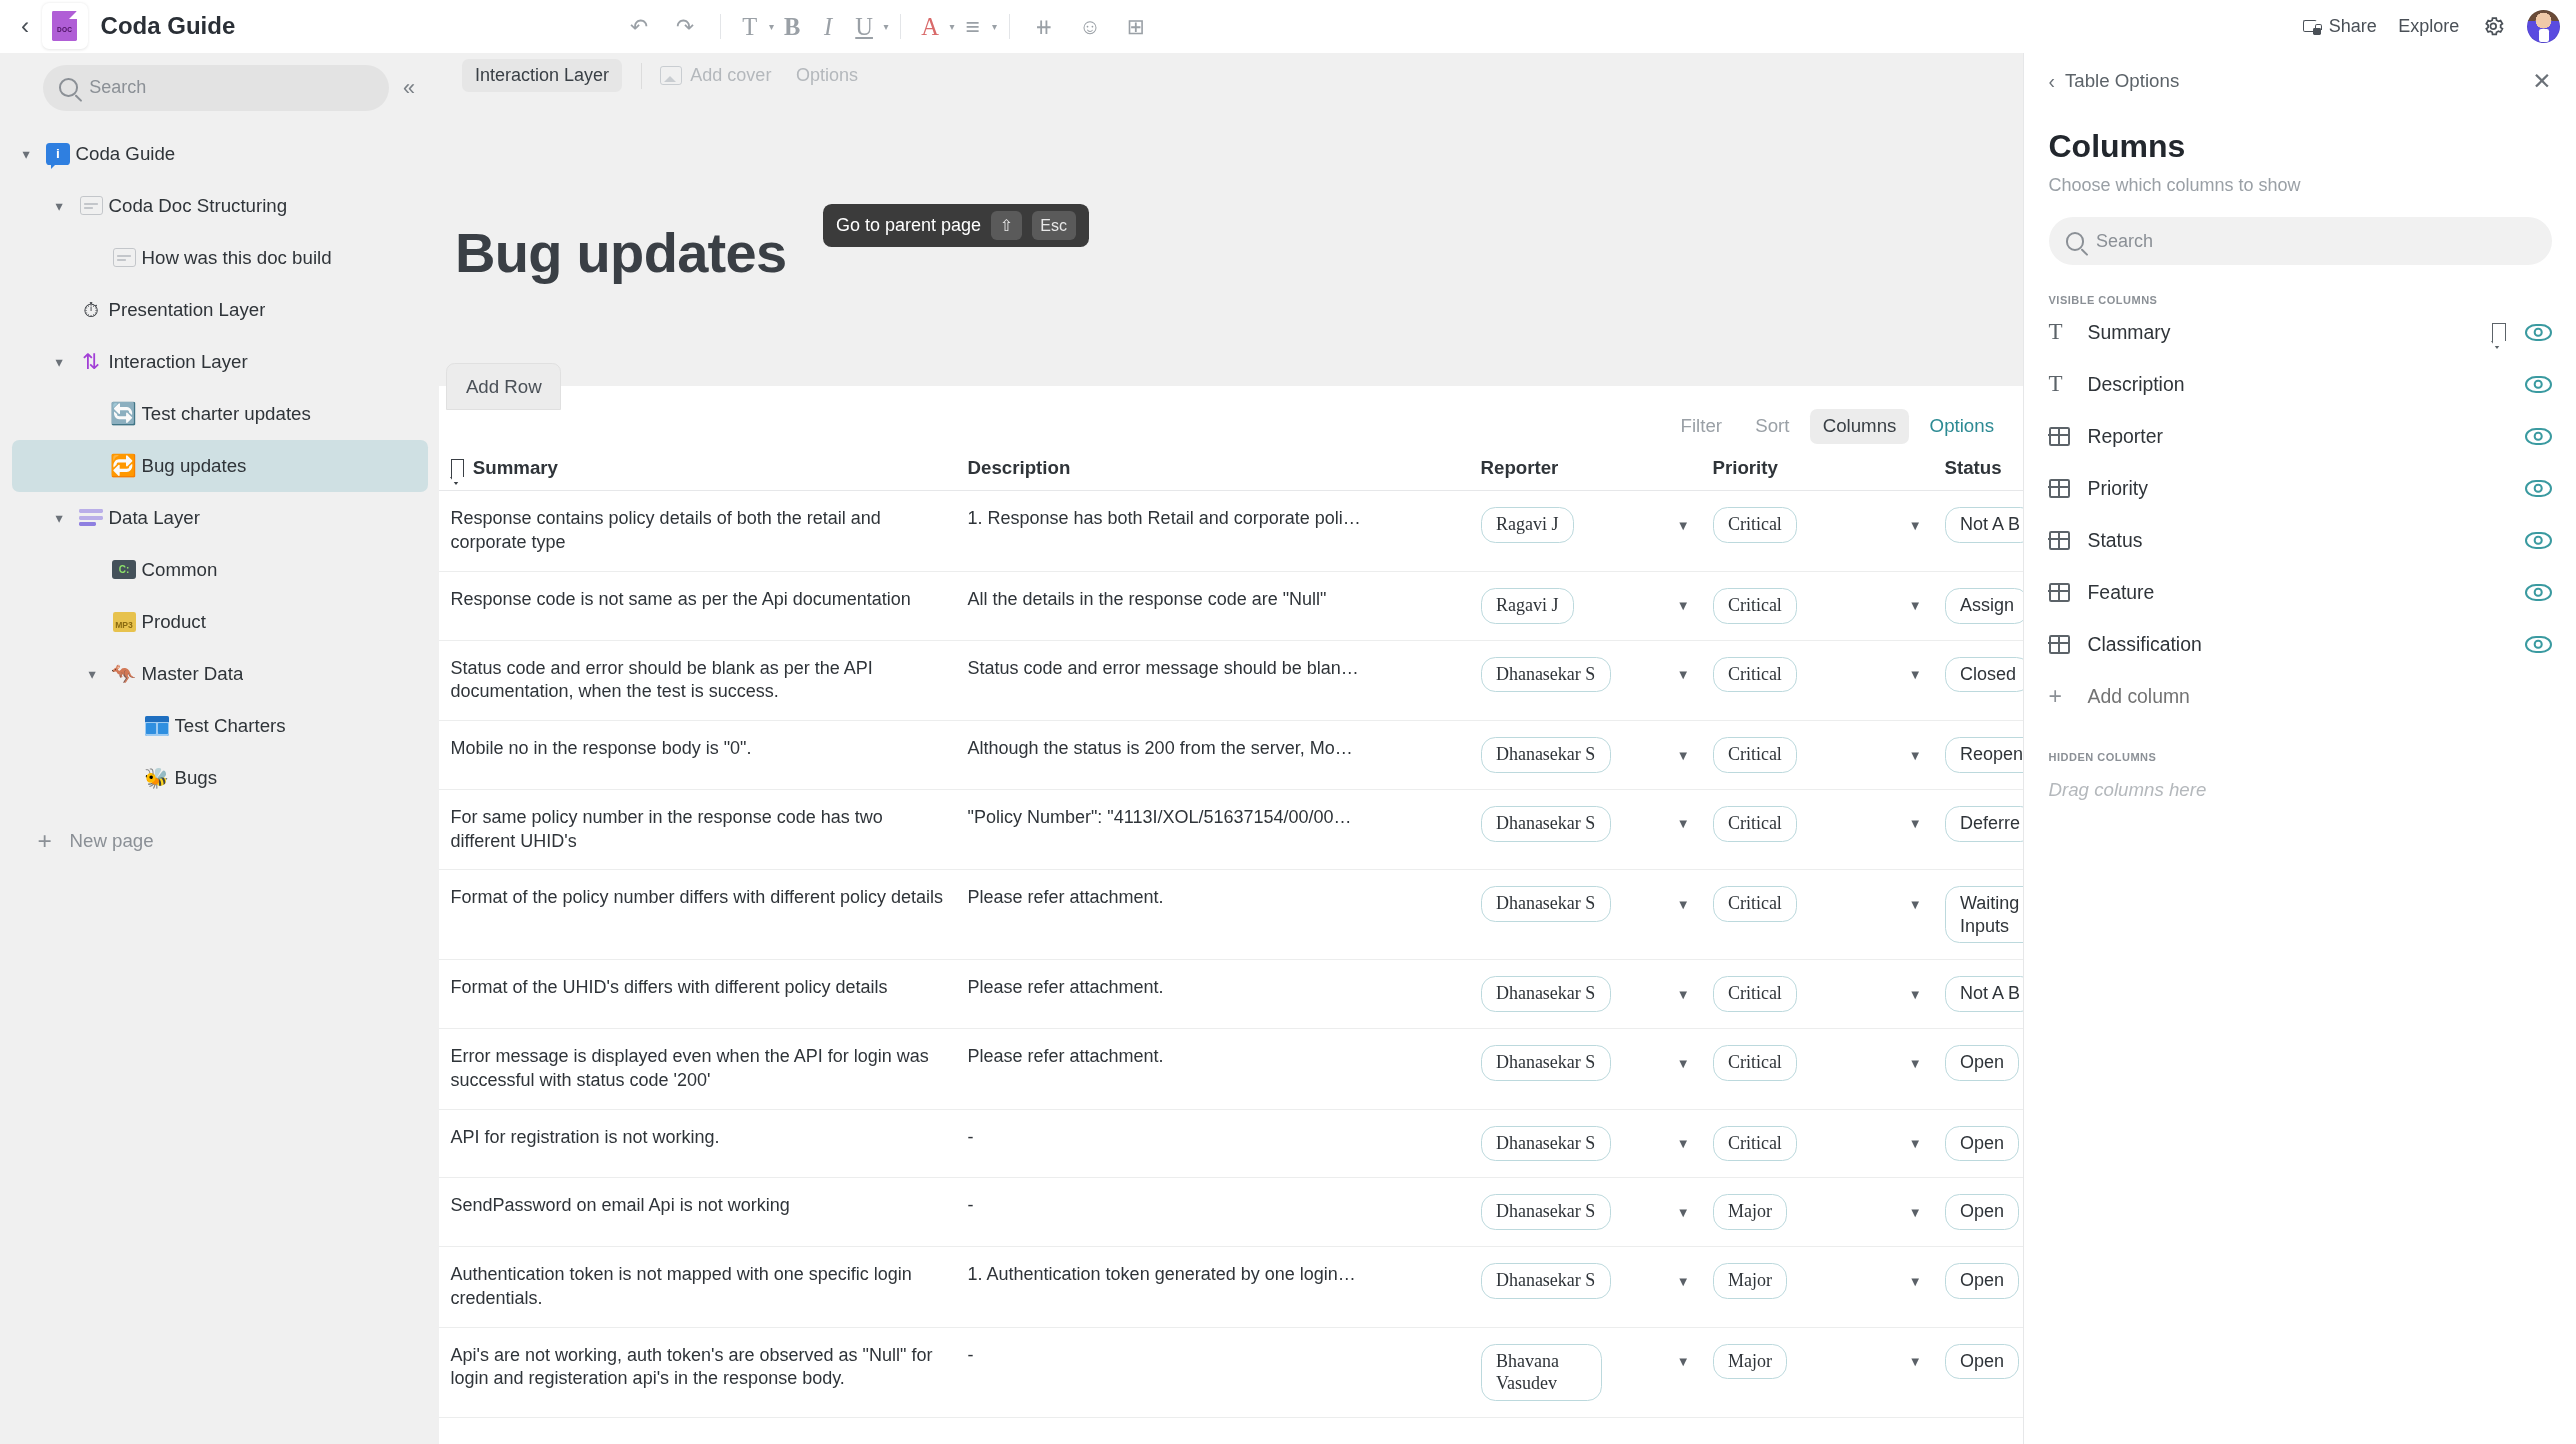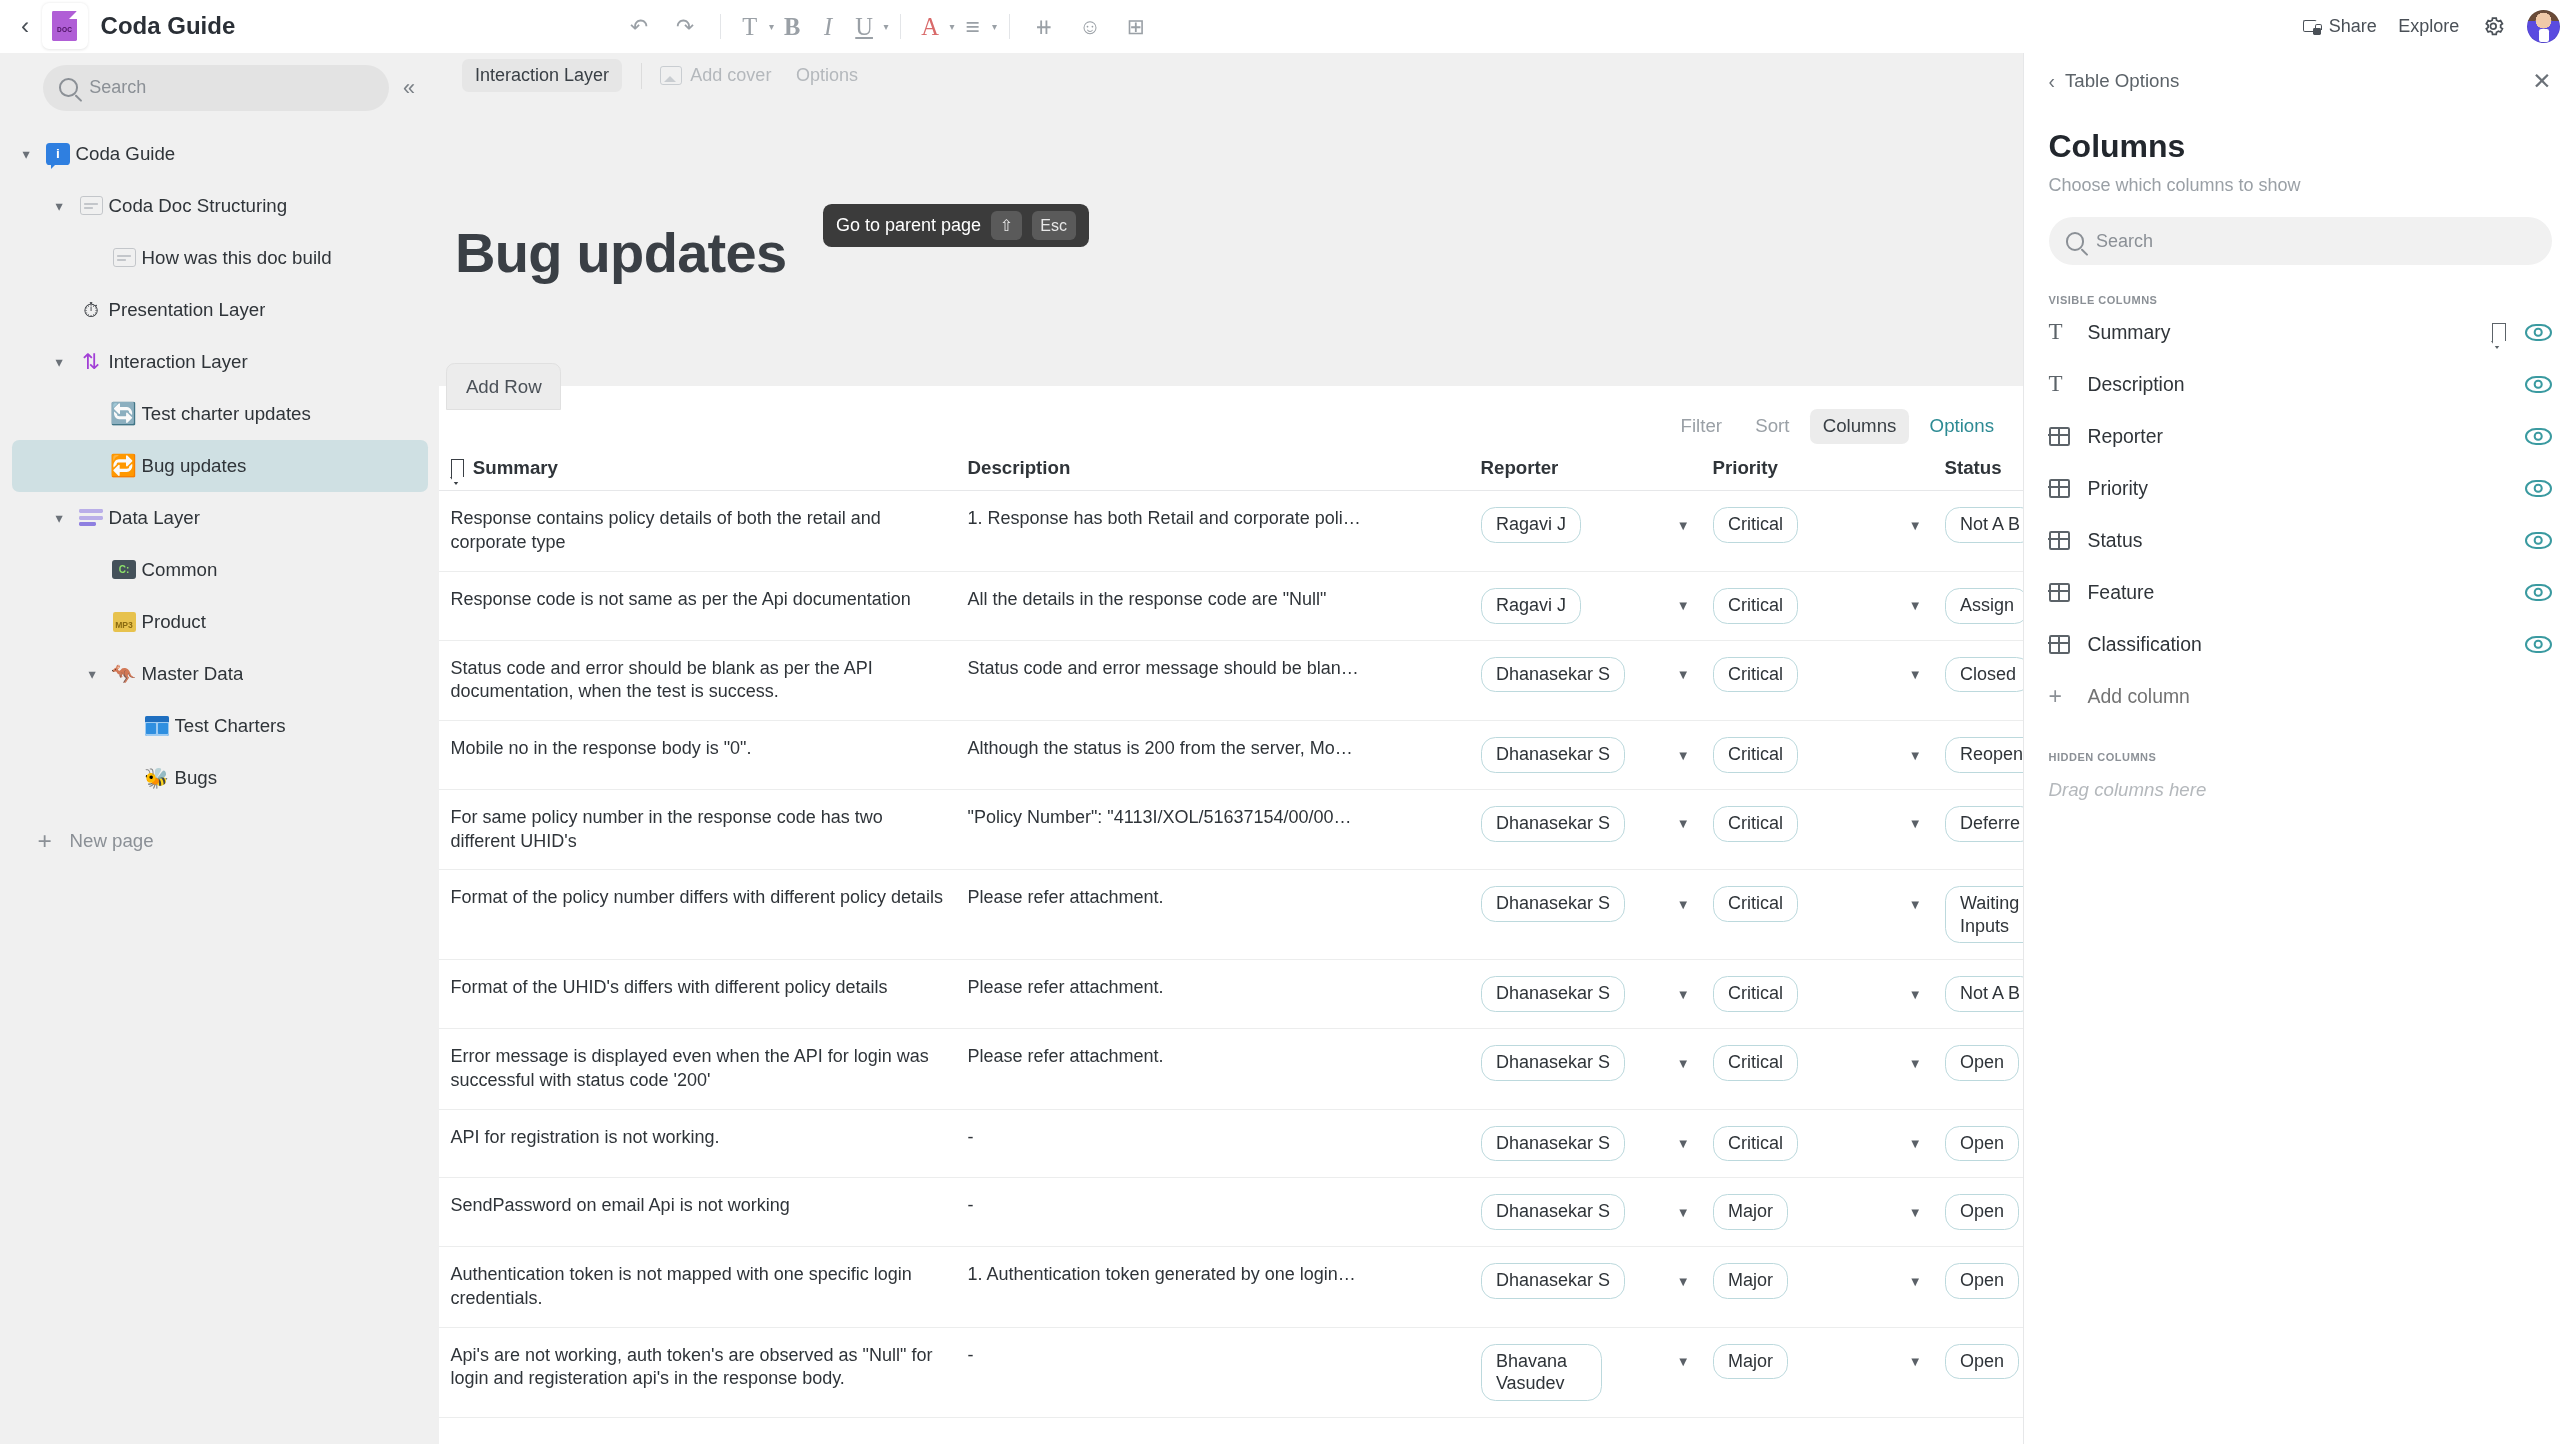--- a/index.html
+++ b/index.html
@@ -184,21 +184,21 @@
     font-size:18px; color:#2f3439; line-height:1.32;
     padding: 16px 11.5px; border-bottom:0.7px solid #eceded; vertical-align: top;
   }
   td.cell-rep, td.cell-pri, td.cell-sta { padding-top: 13px; }
   .pill {
     display:inline-block; border:0.7px solid #bcd9dd; border-radius:14.4px;
     padding: 5px 14.4px; font-size:18px; color:#2f3439; background:#fff;
     max-width: 100%;
   }
   .pill.wrap { white-space: normal; line-height:1.25; }
-  .dd { display:flex; align-items:flex-start; gap: 8px; justify-content:space-between; }
+  .dd { display:flex; align-items:flex-start; gap: 8px; justify-content:space-between;font-family:Liberation Serif, serif; }
   .dd .arrow { color:#5a6067; font-size:13px; margin-top:9.4px; margin-left:7.2px; flex:none;}
   .truncate { white-space:nowrap; overflow:hidden; text-overflow:ellipsis; }
 
   
   .rpanel {
     position:absolute; right:0; top:53px; width:553px; height:1391px;
     background:#ffffff; border-left:0.7px solid #e6e7e9; z-index:20;
   }
   .rp-head { display:flex; align-items:center; height:56px; padding: 0 24.5px; }
   .rp-back { font-size:19.4px; color:#6b7178; cursor:pointer; margin-right:10px; }

